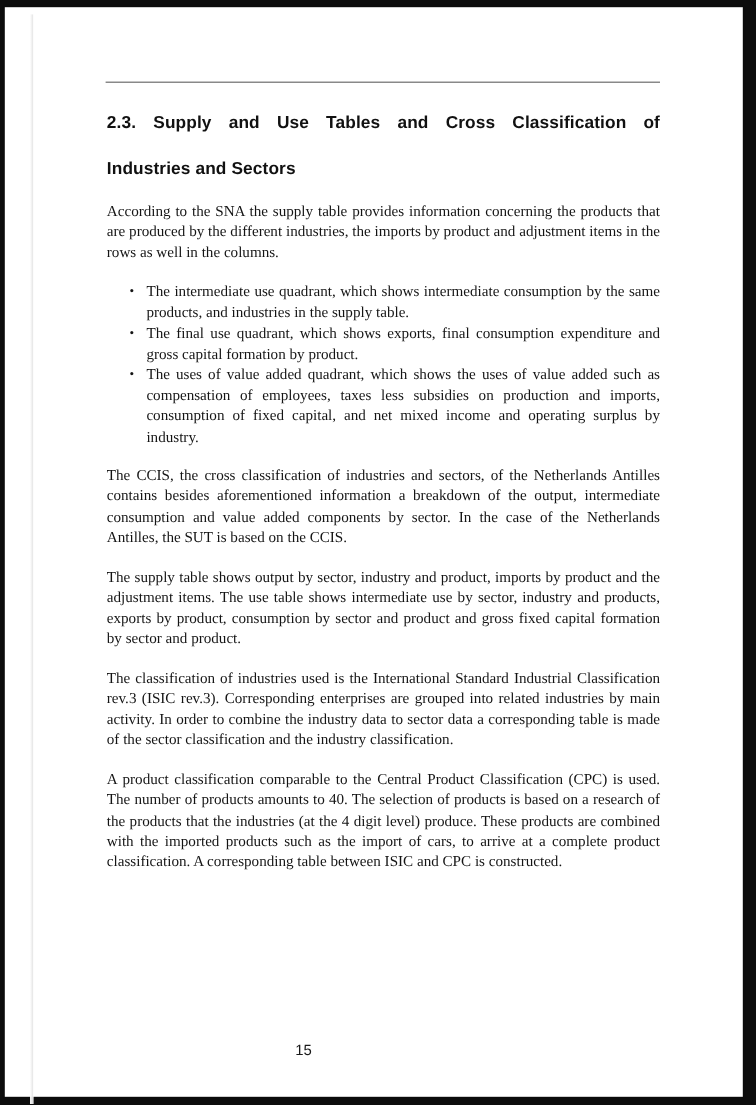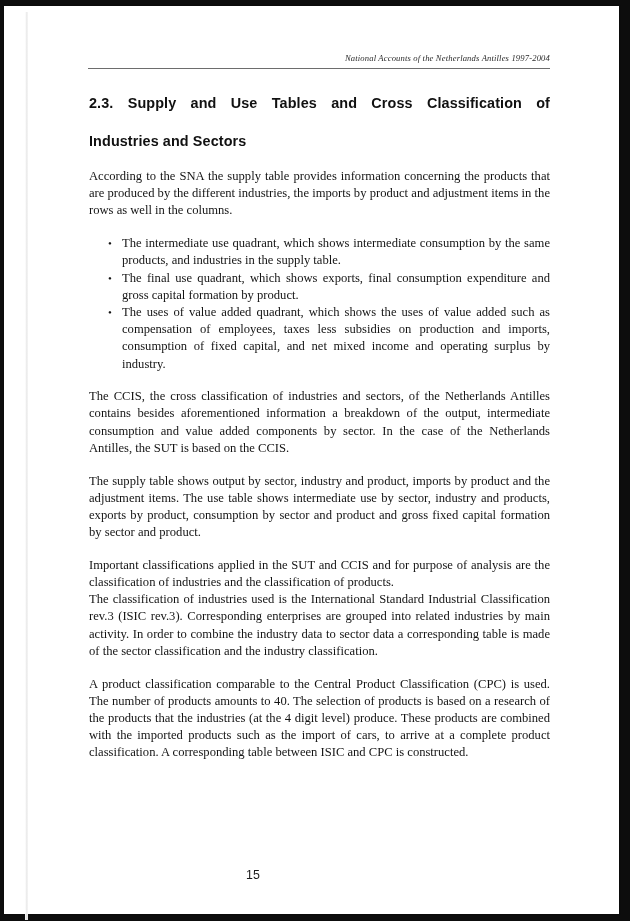--- a/index.html
+++ b/index.html
@@ -150,21 +150,20 @@
 </style>
 </head>
 <body>
 
 <div id="scan-backdrop"></div>
 
 <div id="page-sheet">
 
   <div id="scan-crease"></div>
 
-  <div id="running-head">National Accounts of the Netherlands Antilles 1997-2004</div>
 
   <div id="header-rule"></div>
 
   <div id="content">
 
     <h1 id="section-heading">
       <span class="heading-line-1">2.3.  Supply  and  Use  Tables  and  Cross  Classification  of</span>
       <span class="heading-line-2">Industries and Sectors</span>
     </h1>
 
@@ -183,21 +182,20 @@
       <li>
         <span class="bullet-glyph">•</span>
         <span>The uses of value added quadrant, which shows the uses of value added such as compensation of employees, taxes less subsidies on production and imports, consumption of fixed capital, and net mixed income and operating surplus by industry.</span>
       </li>
     </ul>
 
     <p class="body-par">The CCIS, the cross classification of industries and sectors, of the Netherlands Antilles contains besides aforementioned information a breakdown of the output, intermediate consumption and value added components by sector. In the case of the Netherlands Antilles, the SUT is based on the CCIS.</p>
 
     <p class="body-par">The supply table shows output by sector, industry and product, imports by product and the adjustment items. The use table shows intermediate use by sector, industry and products, exports by product, consumption by sector and product and gross fixed capital formation by sector and product.</p>
 
-    <p class="body-par tight">Important classifications applied in the SUT and CCIS and for purpose of analysis are the classification of industries and the classification of products.</p>
 
     <p class="body-par">The classification of industries used is the International Standard Industrial Classification rev.3 (ISIC rev.3). Corresponding enterprises are grouped into related industries by main activity. In order to combine the industry data to sector data a corresponding table is made of the sector classification and the industry classification.</p>
 
     <p class="body-par">A product classification comparable to the Central Product Classification (CPC) is used. The number of products amounts to 40.  The selection of products is based on a research of the products that the industries (at the 4 digit level) produce. These products are combined with the imported products such as the import of cars, to arrive at a complete product classification. A corresponding table between ISIC and CPC is constructed.</p>
 
   </div>
 
   <div id="page-number">15</div>
 
 </div>

